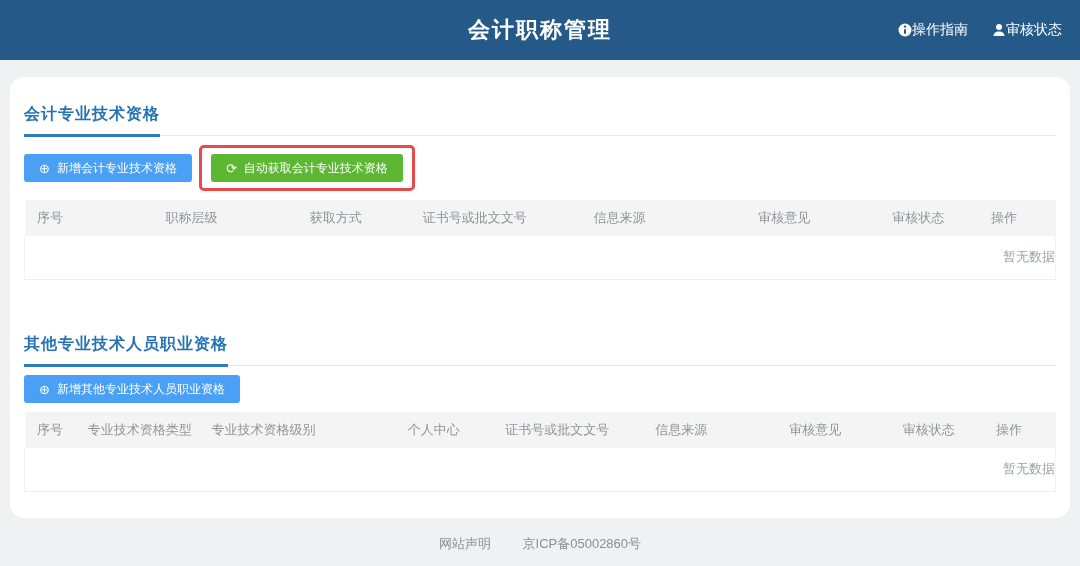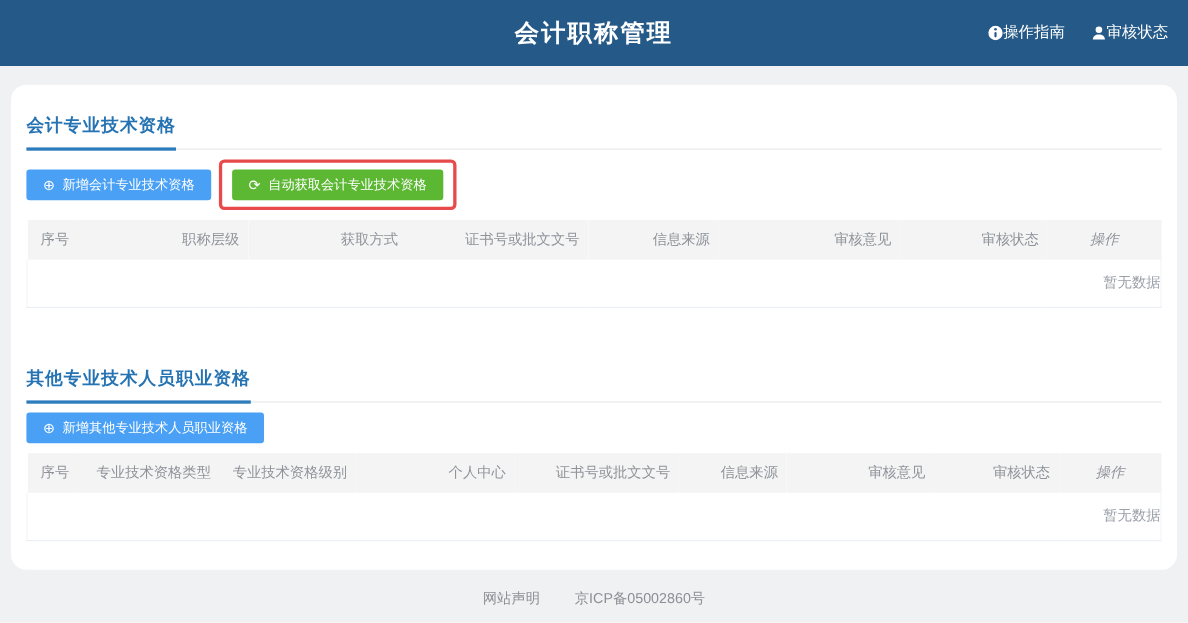--- a/index.html
+++ b/index.html
@@ -62,21 +62,21 @@
   }
   
   table.qual-table {
     width:100%; border-collapse:collapse; margin-top:9px;
     font-size:13px; table-layout:fixed;
   }
   .qual-table thead th {
     background:#f4f4f5; color:#8f9399; font-weight:normal;
     text-align:right; padding:9px 8px; overflow:hidden; white-space:nowrap;
   }
-  .qual-table thead th.center { text-align:center;font-style:italic; }
+  .qual-table thead th.center { text-align:center; }
   .qual-table td.empty-cell {
     text-align:right; color:#9a9fa8;
     padding:12px 0 13px;
     border-bottom:1px solid #ebeef5;
     border-left:1px solid #f2f3f5;
     border-right:1px solid #f2f3f5;
   }
   .section-gap { margin-top:27px; }
   
   .footer {

